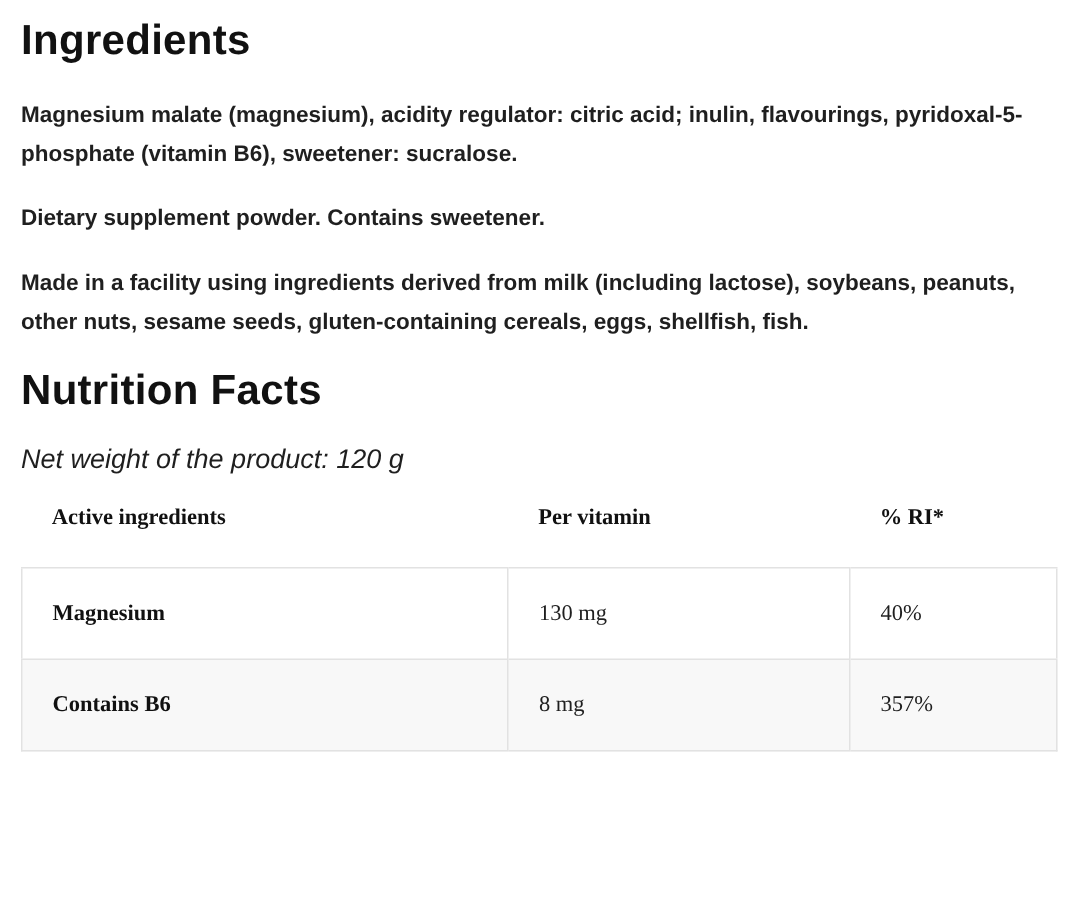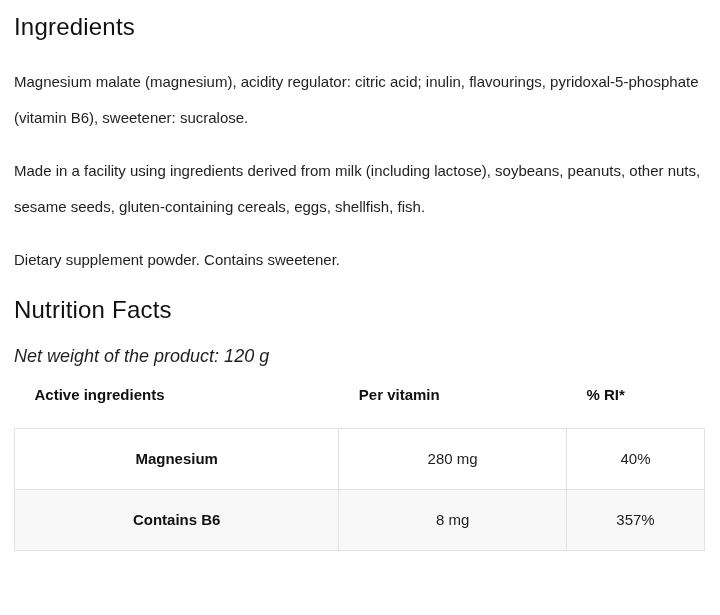--- a/index.html
+++ b/index.html
@@ -19,46 +19,48 @@
     width: 720px;
     height: 615px;
     overflow: hidden;
     font-family: "Liberation Sans", sans-serif;
     color: var(--text, #1f1f1f);
   }
   .content {
     padding: 12px 15px 0 14px;
   }
   h2 {
-    font-size: 24px;
+    font-size: 28px;
     line-height: 30px;
-    font-weight: 400;
+    font-weight: 700;
     color: var(--heading, #111);
     margin: 0 0 22px 0;
     letter-spacing: 0.2px;
   }
   h2.nutrition-heading {
     margin: 17px 0 19px 0;
   }
   .para {
     font-size: 15px;
-    line-height: 36px;
+    line-height: 26px;
     margin: 0 0 17px 0;
+    font-weight: bold;
   }
   .info-line {
     font-size: 18px;
     line-height: 25px;
     margin: 0;
     font-style: italic;
   }
   table.nutrition-table {
     width: 100%;
     border-collapse: collapse;
     margin-top: 10px;
     table-layout: fixed;
+    font-family: Liberation Serif, serif;
   }
   .nutrition-table col.c1 { width: 47%; }
   .nutrition-table col.c2 { width: 33%; }
   .nutrition-table col.c3 { width: 20%; }
   .nutrition-table thead th {
     text-align: left;
     font-size: 15px;
     line-height: 18px;
     font-weight: 700;
     color: var(--heading, #111);
@@ -72,21 +74,20 @@
     border-top: 1px solid var(--border, #e2e2e2);
   }
   .nutrition-table tbody tr:nth-child(even) {
     background: var(--stripe, #f8f8f8);
   }
   .nutrition-table tbody td {
     font-size: 15px;
     line-height: 20px;
     padding: 20px 20px;
     border-left: 1px solid var(--border, #e2e2e2);
-    text-align: center;
   }
   .nutrition-table tbody td:first-child {
     border-left: none;
     font-weight: 700;
     color: var(--heading, #111);
   }
   .footnote {
     font-size: 15px;
     line-height: 16px;
     margin: 26px 0 0 0;
@@ -94,23 +95,23 @@
 </style>
 </head>
 <body>
 
 <main class="content">
 
   <h2>Ingredients</h2>
 
   <p class="para">Magnesium malate (magnesium), acidity regulator: citric acid; inulin, flavourings, pyridoxal-5-phosphate (vitamin B6), sweetener: sucralose.</p>
 
+  <p class="para">Dietary supplement powder. Contains sweetener.</p>
+
   <p class="para">Made in a facility using ingredients derived from milk (including lactose), soybeans, peanuts, other nuts, sesame seeds, gluten-containing cereals, eggs, shellfish, fish.</p>
-
-  <p class="para">Dietary supplement powder. Contains sweetener.</p>
 
   <h2 class="nutrition-heading">Nutrition Facts</h2>
 
   <p class="info-line">Net weight of the product: 120 g</p>
 
 
 
   <table class="nutrition-table">
     <colgroup>
       <col class="c1">
@@ -120,21 +121,21 @@
     <thead>
       <tr>
         <th>Active ingredients</th>
         <th>Per vitamin</th>
         <th>% RI*</th>
       </tr>
     </thead>
     <tbody>
       <tr>
         <td>Magnesium</td>
-        <td>280 mg</td>
+        <td>130 mg</td>
         <td>40%</td>
       </tr>
       <tr>
         <td>Contains B6</td>
         <td>8 mg</td>
         <td>357%</td>
       </tr>
     </tbody>
   </table>
 

